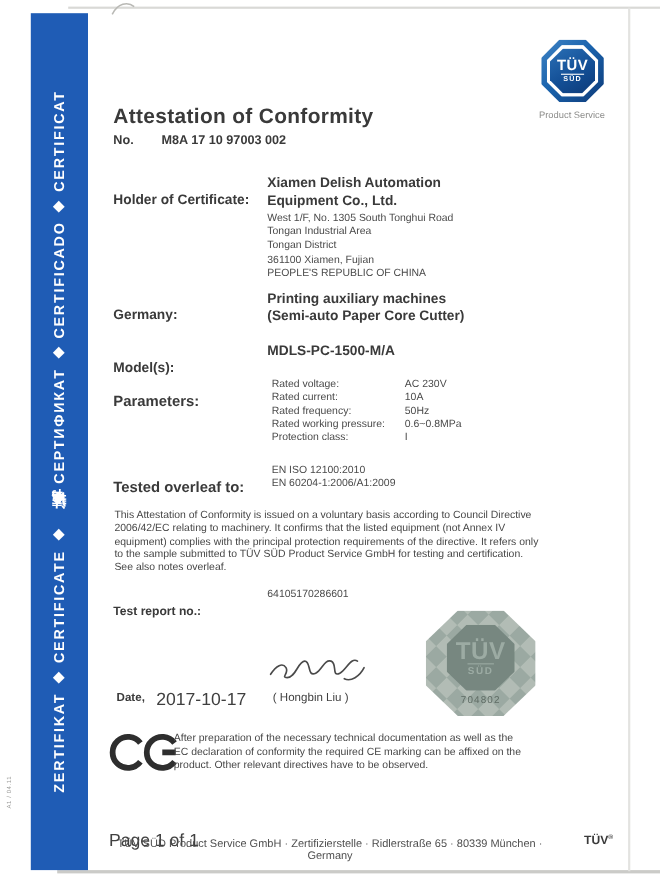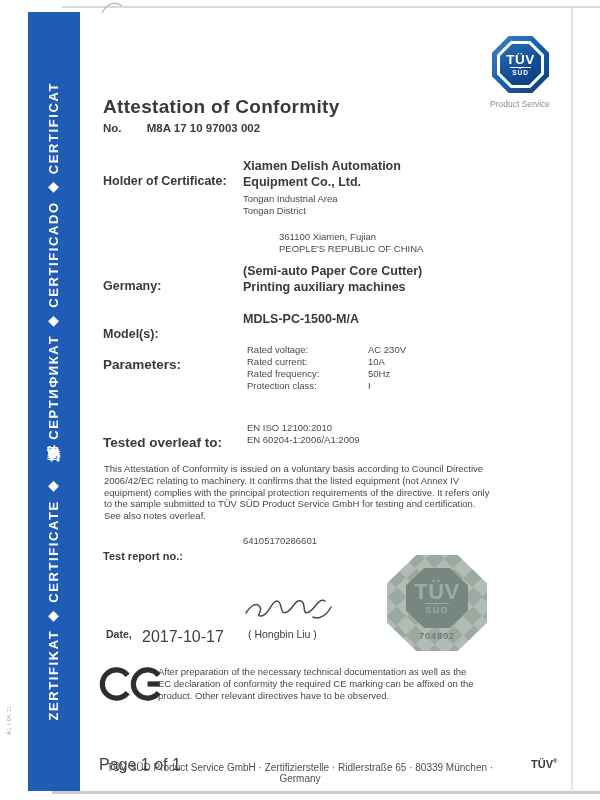--- a/index.html
+++ b/index.html
@@ -54,21 +54,21 @@
   .no-line { position: absolute; left: 103px; top: 122px; font-size: 11.5px; font-weight: bold; color: #3a3a3a; }
   .no-line .no-val { margin-left: 22px; }
 
   
   .lbl { position: absolute; left: 103px; font-size: 12.5px; font-weight: bold; color: #3a3a3a; margin-top: 16px; }
   .val { position: absolute; left: 243px; color: #3a3a3a; }
   .val-bold { font-size: 12.5px; font-weight: bold; line-height: 16px; }
   .small { font-size: 9.5px; line-height: 12px; color: #4a4a4a; }
 
   .addr-group1 { position: absolute; left: 243px; top: 193px; }
-  .addr-group2 { position: absolute; left: 243px; top: 231px; margin-left: 36px; }
+  .addr-group2 { position: absolute; left: 243px; top: 231px; }
 
   .param-row { display: flex; }
   .param-name { width: 121px; }
   .params-block { position: absolute; left: 247px; top: 344px; }
   .param-row > span { display: block; }
 
   .tested-block { position: absolute; left: 247px; top: 422px; }
 
   .statement { position: absolute; left: 104px; top: 463px; width: 386px; font-size: 9.5px; line-height: 11.8px; color: #474747; }
 
@@ -135,50 +135,55 @@
     <span>No.</span>
     <span class="no-val">M8A 17 10 97003 002</span>
   </div>
 
   <div class="lbl" style="top:158px">Holder of Certificate:</div>
   <div class="val val-bold" style="top:158px">
     <div>Xiamen Delish Automation</div>
     <div>Equipment Co., Ltd.</div>
   </div>
   <div class="addr-group1 small">
+    <div>West 1/F, No. 1305 South Tonghui Road</div>
     <div>Tongan Industrial Area</div>
     <div>Tongan District</div>
   </div>
   <div class="addr-group2 small">
     <div>361100 Xiamen, Fujian</div>
     <div>PEOPLE'S REPUBLIC OF CHINA</div>
   </div>
 
   <div class="lbl" style="top:263px">Germany:</div>
   <div class="val val-bold" style="top:263px">
+    <div>Printing auxiliary machines</div>
     <div>(Semi-auto Paper Core Cutter)</div>
-    <div>Printing auxiliary machines</div>
   </div>
 
   <div class="lbl" style="top:311px">Model(s):</div>
   <div class="val val-bold" style="top:311px">MDLS-PC-1500-M/A</div>
 
   <div class="lbl" style="top:341px;font-size:13.5px">Parameters:</div>
   <div class="params-block small">
     <div class="param-row">
       <span class="param-name">Rated voltage:</span>
       <span>AC 230V</span>
     </div>
     <div class="param-row">
       <span class="param-name">Rated current:</span>
       <span>10A</span>
     </div>
     <div class="param-row">
       <span class="param-name">Rated frequency:</span>
       <span>50Hz</span>
+    </div>
+    <div class="param-row">
+      <span class="param-name">Rated working pressure:</span>
+      <span>0.6~0.8MPa</span>
     </div>
     <div class="param-row">
       <span class="param-name">Protection class:</span>
       <span>I</span>
     </div>
   </div>
 
   <div class="lbl" style="top:419px;font-size:13.5px">Tested overleaf to:</div>
   <div class="tested-block small">
     <div>EN ISO 12100:2010</div>

